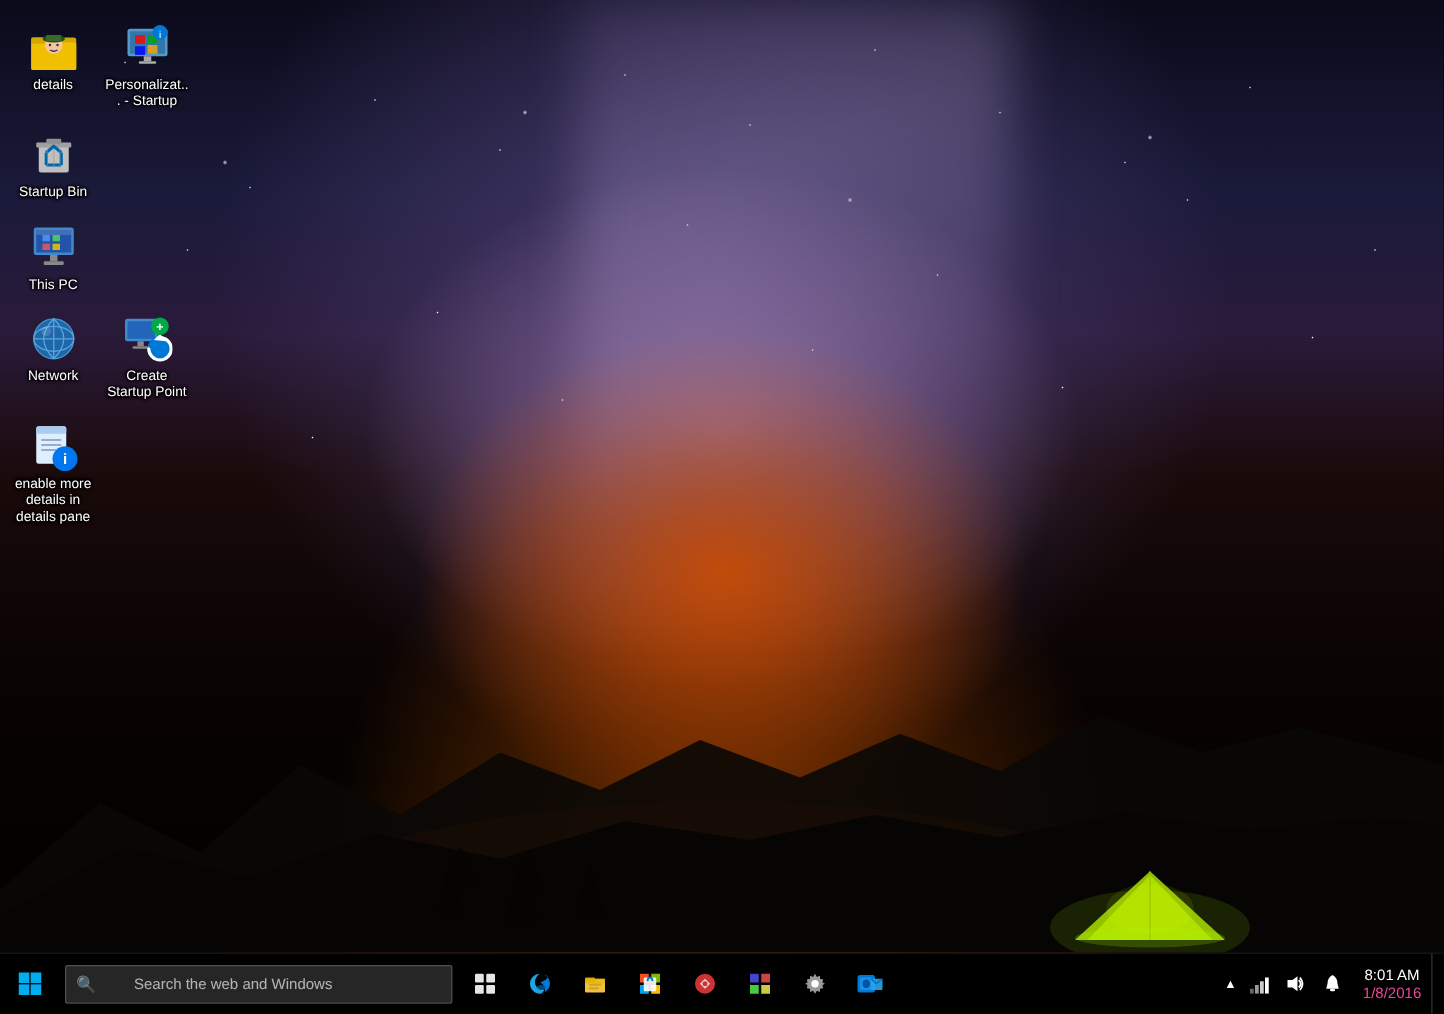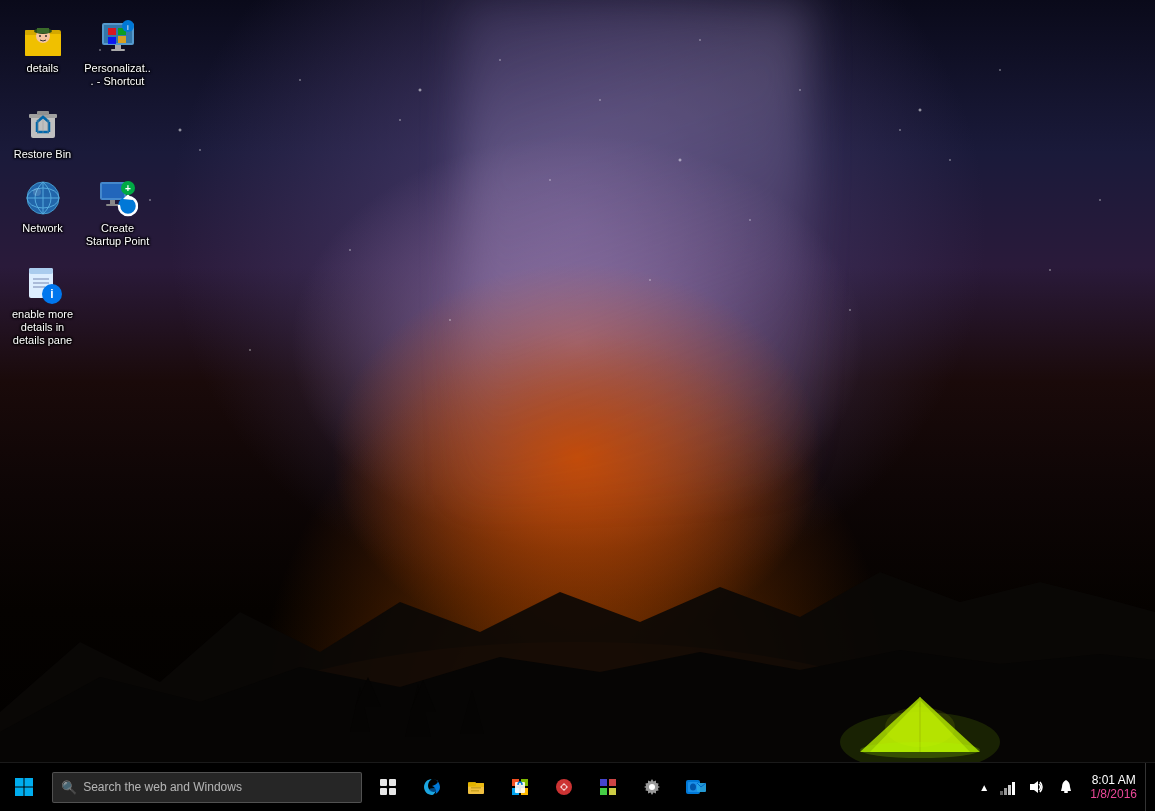--- a/index.html
+++ b/index.html
@@ -347,21 +347,21 @@
             <rect x="10" y="19" width="8" height="7" fill="#0000ff" opacity="0.8"></rect>
             <rect x="20" y="18" width="8" height="7" fill="#ffaa00" opacity="0.8"></rect>
 
             <rect x="17" y="27" width="6" height="4" fill="#aaaaaa"></rect>
             <rect x="13" y="31" width="14" height="2" rx="1" fill="#aaaaaa"></rect>
 
             <circle cx="30" cy="8" r="6" fill="#0078d7"></circle>
             <text x="30" y="12" text-anchor="middle" font-size="8" fill="white">i</text>
           </svg>
         </div>
-        <span class="icon-label">Personalizat... - Shortcut</span>
+        <span class="icon-label">Personalizat... - Startup</span>
       </div>
     </div>
 
     <div class="icon-row">
 
       <div class="desktop-icon">
         <div class="icon-img">
           <svg class="icon-svg" viewBox="0 0 40 40" xmlns="http://www.w3.org/2000/svg">
             <rect x="8" y="12" width="24" height="22" rx="2" fill="#c0c0c0"></rect>
             <rect x="6" y="10" width="28" height="4" rx="1" fill="#a0a0a0"></rect>
@@ -370,27 +370,47 @@
             <path d="M14,18 L20,13 L26,18" stroke="#0066aa" stroke-width="2.5" fill="none"></path>
             <path d="M26,18 L26,28" stroke="#0066aa" stroke-width="2.5" fill="none"></path>
             <path d="M26,28 L14,28" stroke="#0066aa" stroke-width="2.5" fill="none"></path>
             <path d="M14,28 L14,18" stroke="#0066aa" stroke-width="2.5" fill="none"></path>
 
             <line x1="15" y1="15" x2="15" y2="30" stroke="#999" stroke-width="1" opacity="0.5"></line>
             <line x1="20" y1="15" x2="20" y2="30" stroke="#999" stroke-width="1" opacity="0.5"></line>
             <line x1="25" y1="15" x2="25" y2="30" stroke="#999" stroke-width="1" opacity="0.5"></line>
           </svg>
         </div>
-        <span class="icon-label">Restore Bin</span>
+        <span class="icon-label">Startup Bin</span>
       </div>
 
     </div>
 
     <div class="icon-row">
 
+      <div class="desktop-icon">
+        <div class="icon-img">
+          <svg class="icon-svg" viewBox="0 0 40 40" xmlns="http://www.w3.org/2000/svg">
+
+            <rect x="4" y="4" width="32" height="22" rx="2" fill="#4488cc"></rect>
+            <rect x="6" y="6" width="28" height="18" fill="#2255aa"></rect>
+
+            <rect x="6" y="6" width="28" height="4" fill="rgba(255,255,255,0.15)" rx="1"></rect>
+
+            <rect x="17" y="26" width="6" height="5" fill="#888"></rect>
+            <rect x="12" y="31" width="16" height="3" rx="1" fill="#888"></rect>
+
+            <rect x="11" y="10" width="6" height="5" fill="#5599ff" opacity="0.8"></rect>
+            <rect x="19" y="10" width="6" height="5" fill="#55dd55" opacity="0.8"></rect>
+            <rect x="11" y="17" width="6" height="5" fill="#ff5555" opacity="0.8"></rect>
+            <rect x="19" y="17" width="6" height="5" fill="#ffcc00" opacity="0.8"></rect>
+          </svg>
+        </div>
+        <span class="icon-label">This PC</span>
+      </div>
 
     </div>
 
     <div class="icon-row">
 
       <div class="desktop-icon">
         <div class="icon-img">
           <svg class="icon-svg" viewBox="0 0 40 40" xmlns="http://www.w3.org/2000/svg">
 
             <circle cx="20" cy="20" r="16" fill="#2266aa" stroke="#4499cc" stroke-width="1"></circle>
@@ -458,21 +478,21 @@
     <svg viewBox="0 0 20 20" fill="white" xmlns="http://www.w3.org/2000/svg">
       <rect x="1" y="1" width="8.5" height="8.5" fill="#00adef"></rect>
       <rect x="10.5" y="1" width="8.5" height="8.5" fill="#00adef"></rect>
       <rect x="1" y="10.5" width="8.5" height="8.5" fill="#00adef"></rect>
       <rect x="10.5" y="10.5" width="8.5" height="8.5" fill="#00adef"></rect>
     </svg>
   </div>
 
   <div id="search-bar">
     <span style="margin-right:6px; color:rgba(255,255,255,0.6); font-size:13px;">🔍</span>
-    <span style="color:rgba(255,255,255,0.65); font-size:12px;">Search the web and Windows</span>
+    <span style="color:rgba(255,255,255,0.65); font-size:12px;margin-left:24px;">Search the web and Windows</span>
   </div>
 
   <div id="taskbar-apps">
 
     <div class="taskbar-btn">
       <svg width="18" height="18" viewBox="0 0 18 18" fill="white" xmlns="http://www.w3.org/2000/svg">
         <rect x="1" y="1" width="7" height="7" rx="1" fill="white" opacity="0.9"></rect>
         <rect x="10" y="1" width="7" height="7" rx="1" fill="white" opacity="0.9"></rect>
         <rect x="1" y="10" width="7" height="7" rx="1" fill="white" opacity="0.9"></rect>
         <rect x="10" y="10" width="7" height="7" rx="1" fill="white" opacity="0.9"></rect>

